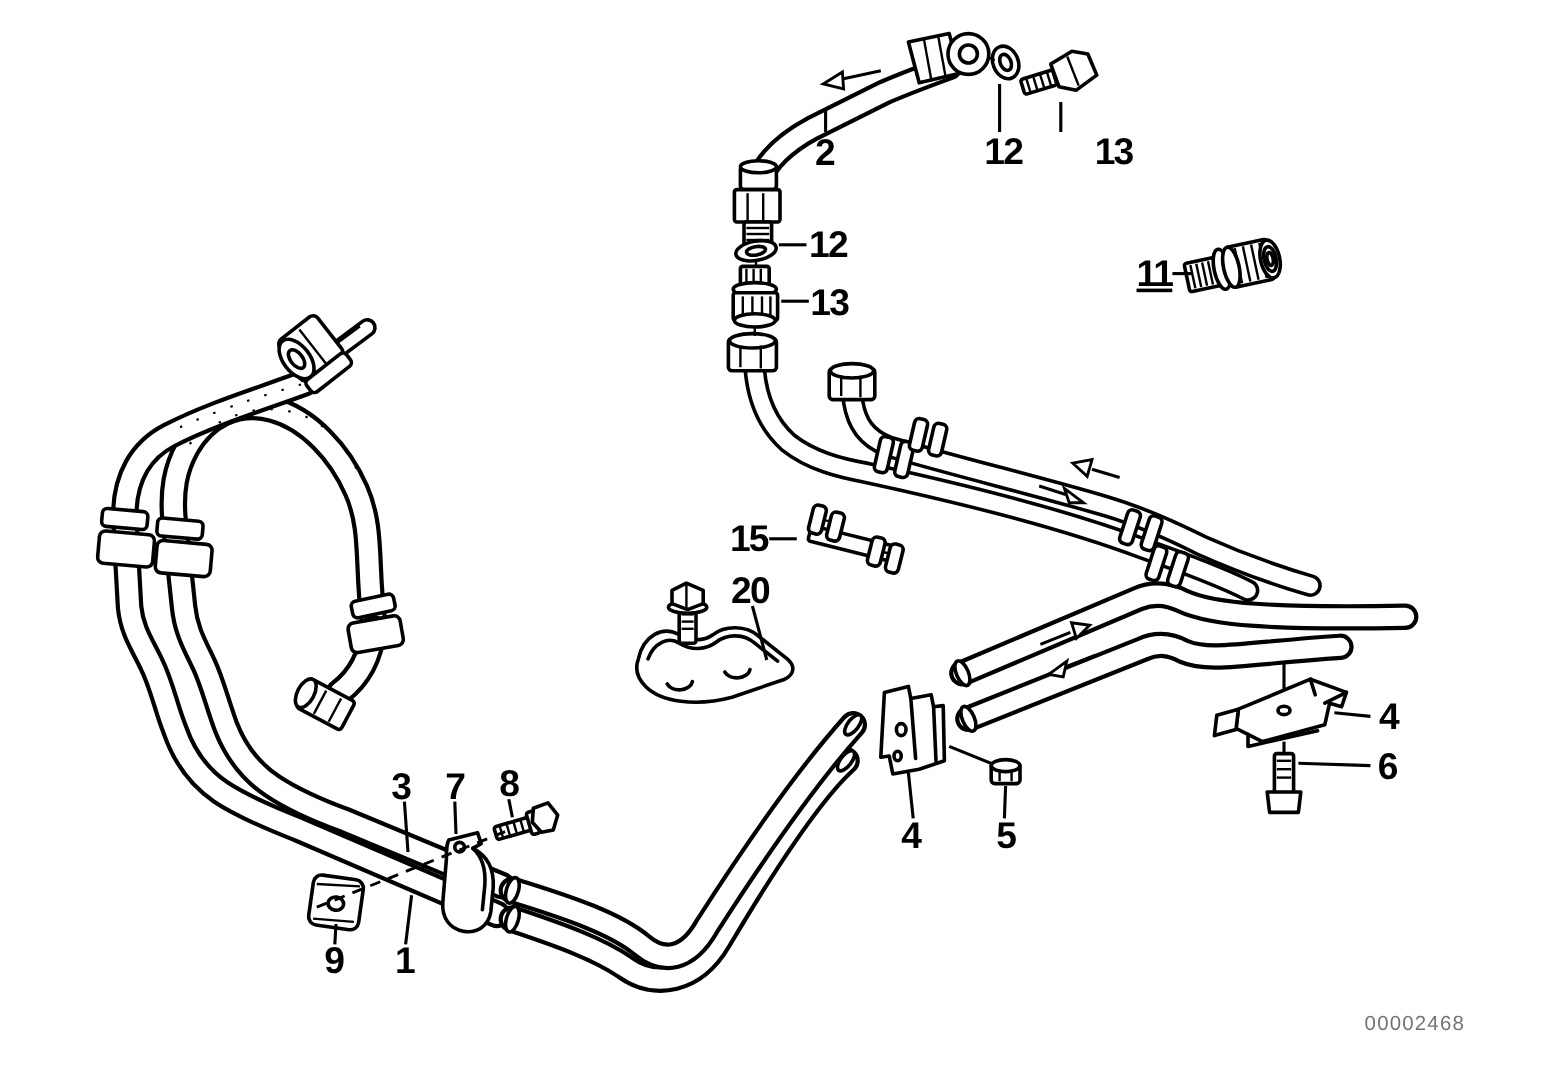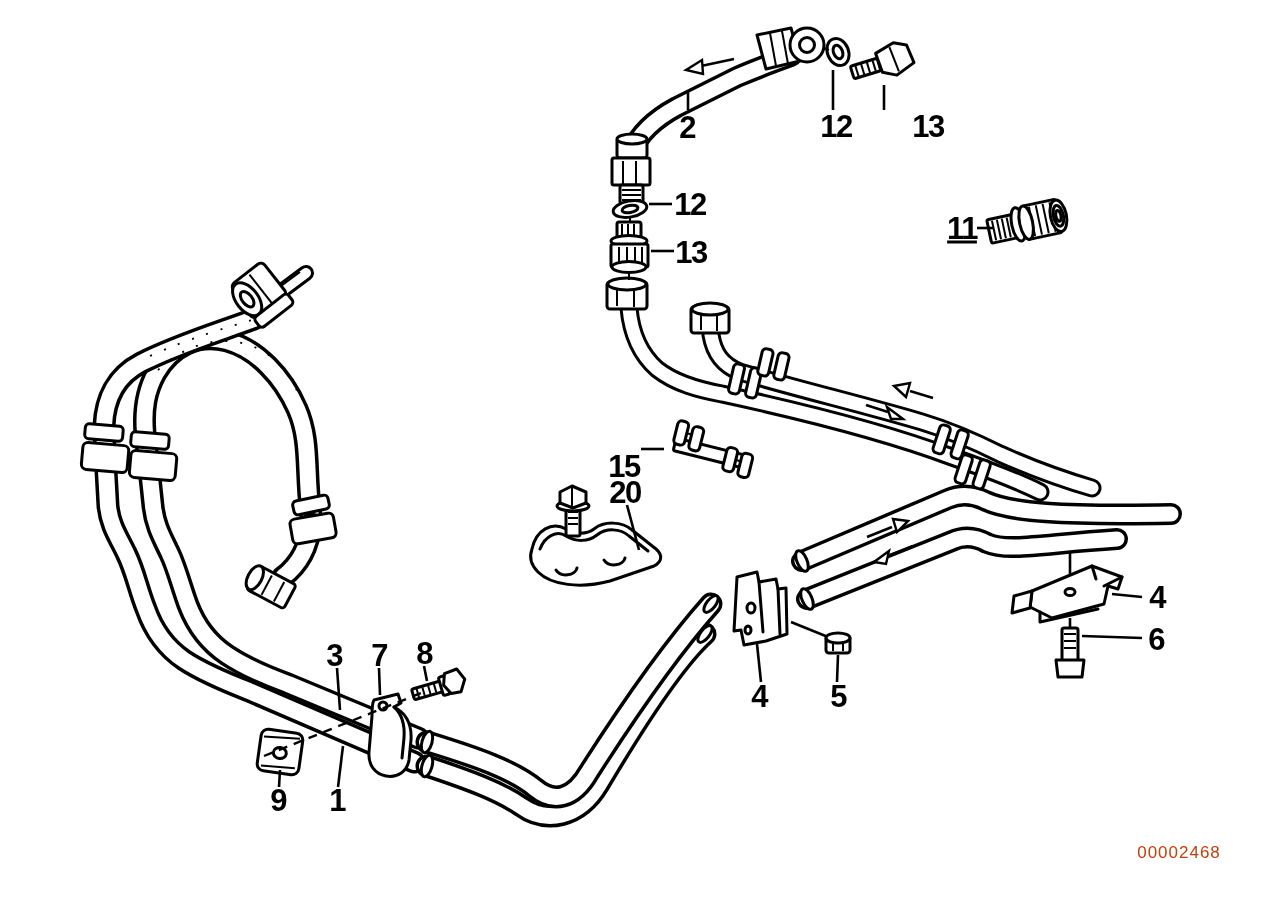--- a/index.html
+++ b/index.html
@@ -3,21 +3,21 @@
 <meta charset="utf-8">
 <style>
   html,body{margin:0;padding:0;background:#fff;}
   .stage{position:relative;width:1288px;height:910px;background:#fff;overflow:hidden;
          font-family:"Liberation Sans",sans-serif;}
   .stage svg{position:absolute;left:0;top:0;}
   .callout{position:absolute;transform:translate(-50%,-50%);
            font:700 31px "Liberation Sans",sans-serif;letter-spacing:-1.5px;color:#000;
            line-height:1;user-select:none;}
   .drawing-number{position:absolute;transform:translate(-50%,-50%);
-           font:400 17px "Liberation Sans",sans-serif;letter-spacing:1px;color:#c2410c;text-align:right;}
+           font:400 17px "Liberation Sans",sans-serif;letter-spacing:1px;color:#737373;text-align:right;}
   
   .to{fill:none;stroke:#000;stroke-linecap:round;stroke-linejoin:round}
   .ti{fill:none;stroke:#fff;stroke-linecap:round;stroke-linejoin:round}
   .d3{fill:none;stroke:#000;stroke-width:3;stroke-linecap:round;stroke-linejoin:round}
   .fw{fill:#fff;stroke:#000;stroke-width:3;stroke-linejoin:round}
   .ld{stroke:#000;stroke-width:2.6;fill:none}
   .dl{stroke:#000;stroke-width:2.4;fill:none;stroke-dasharray:9 7}
   .ar{fill:#fff;stroke:#000;stroke-width:2.4;stroke-linejoin:miter}
   .hp{stroke:#000;stroke-width:1.8;stroke-dasharray:2 13;fill:none}
   .tk{stroke:#000;stroke-width:2;fill:none}
@@ -363,21 +363,21 @@
     <line class="ld" x1="1142" y1="638" x2="1082" y2="636"></line>
   </g>
 </svg>
 
 <div class="callout" style="left: 687px; top: 127px;">2</div>
 <div class="callout" style="left: 836px; top: 126px;">12</div>
 <div class="callout" style="left: 928px; top: 126px;">13</div>
 <div class="callout" style="left: 690px; top: 204px;">12</div>
 <div class="callout" style="left: 691px; top: 252px;">13</div>
 <div class="callout" style="left: 962px; top: 228px; text-decoration: underline;">11</div>
-<div class="callout" style="left: 624px; top: 466px;">15</div>
+<div class="callout" style="left: 624px; top: 449px;">15</div>
 <div class="callout" style="left: 625px; top: 492px;">20</div>
 <div class="callout" style="left: 334px; top: 655px;">3</div>
 <div class="callout" style="left: 379px; top: 655px;">7</div>
 <div class="callout" style="left: 424px; top: 653px;">8</div>
 <div class="callout" style="left: 759px; top: 696px;">4</div>
 <div class="callout" style="left: 838px; top: 696px;">5</div>
 <div class="callout" style="left: 278px; top: 800px;">9</div>
 <div class="callout" style="left: 337px; top: 800px;">1</div>
 <div class="callout" style="left: 1157px; top: 597px;">4</div>
 <div class="callout" style="left: 1156px; top: 639px;">6</div>

